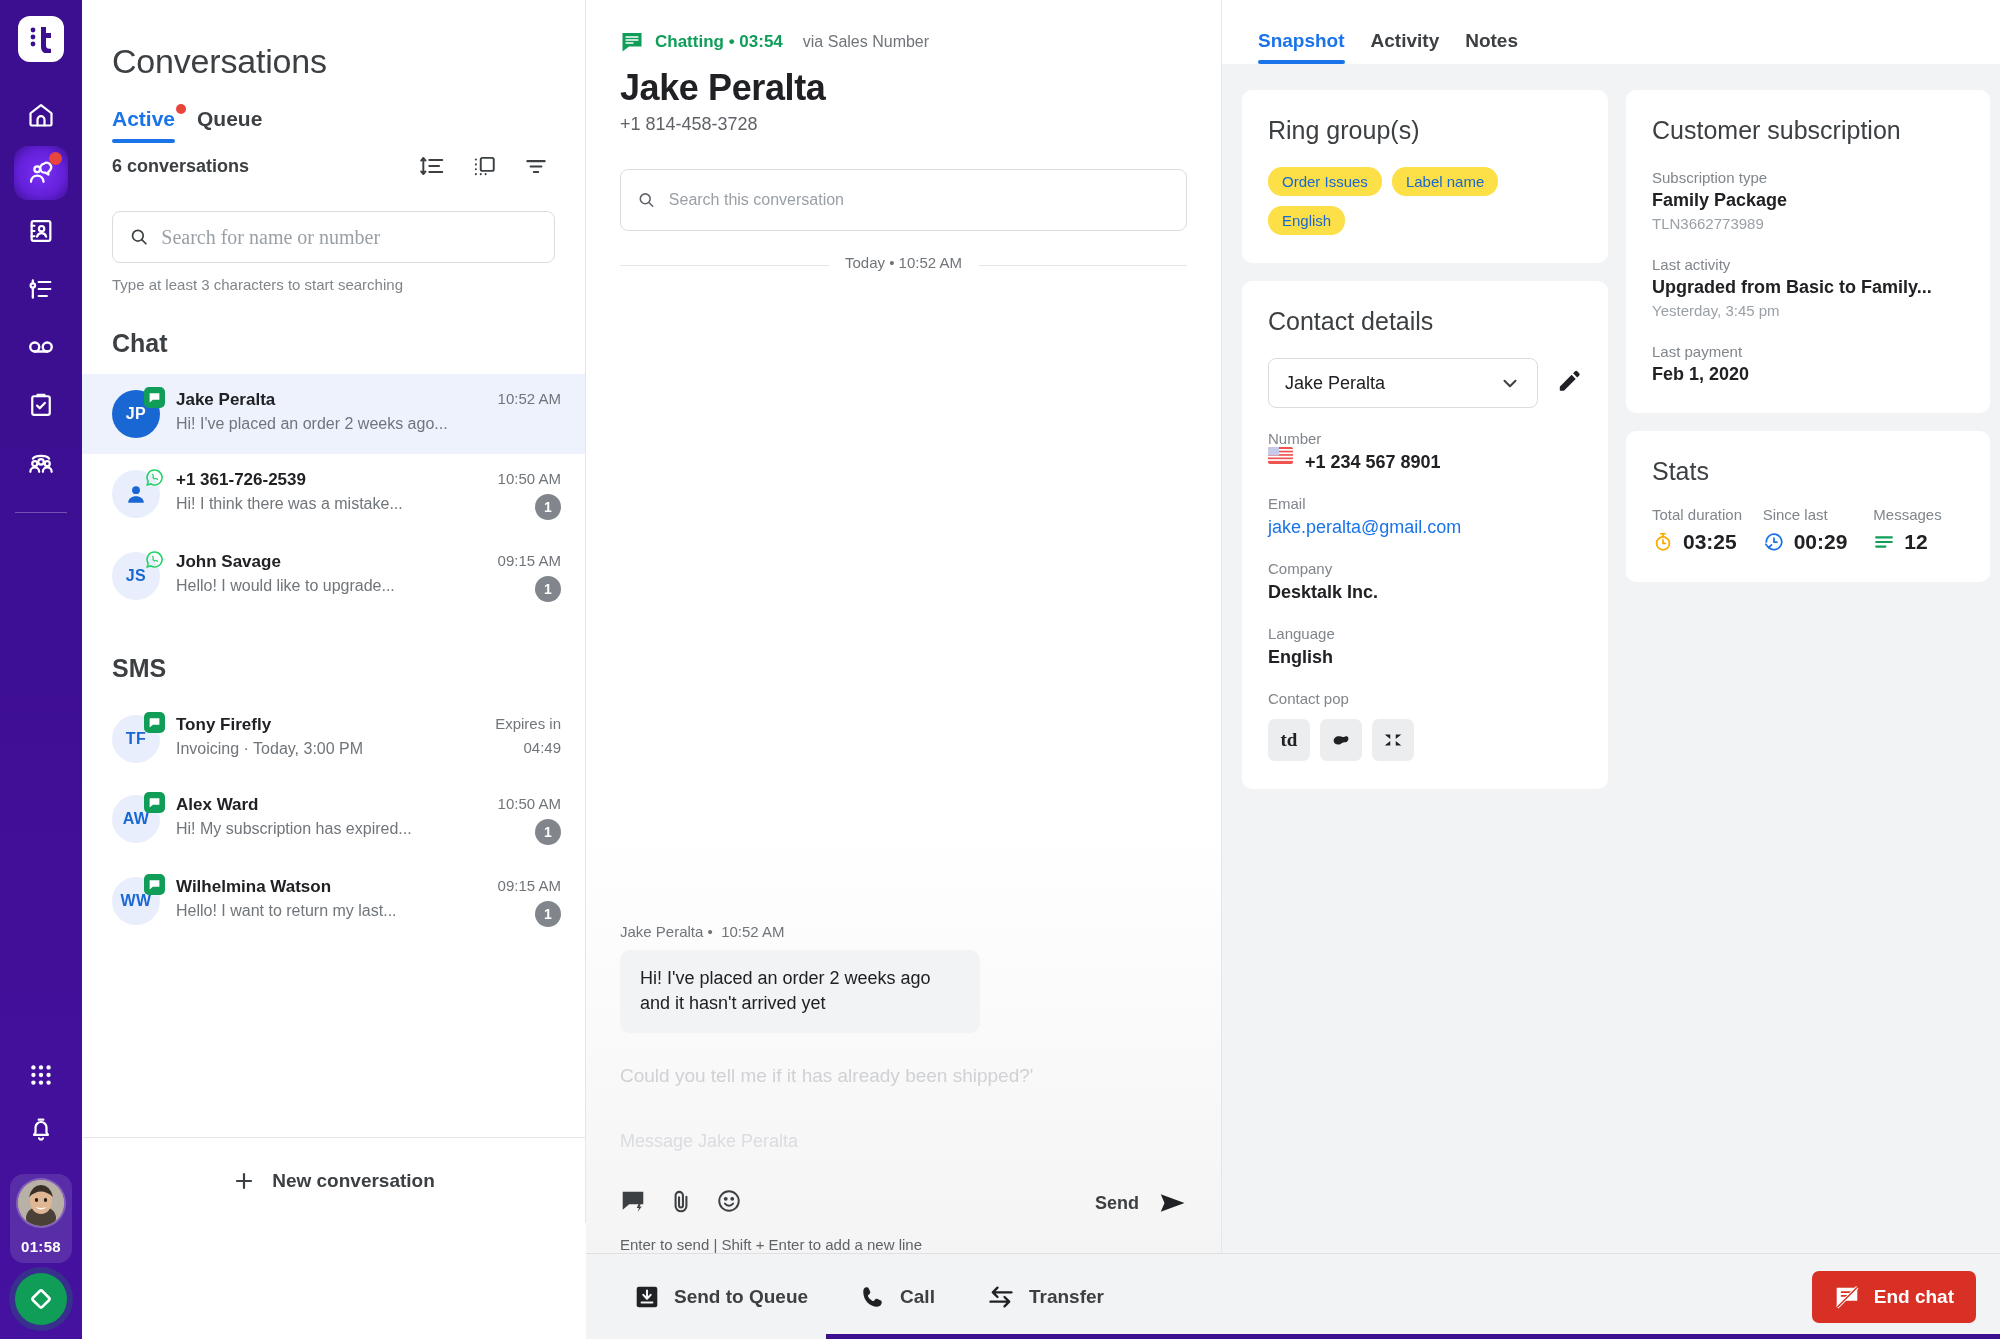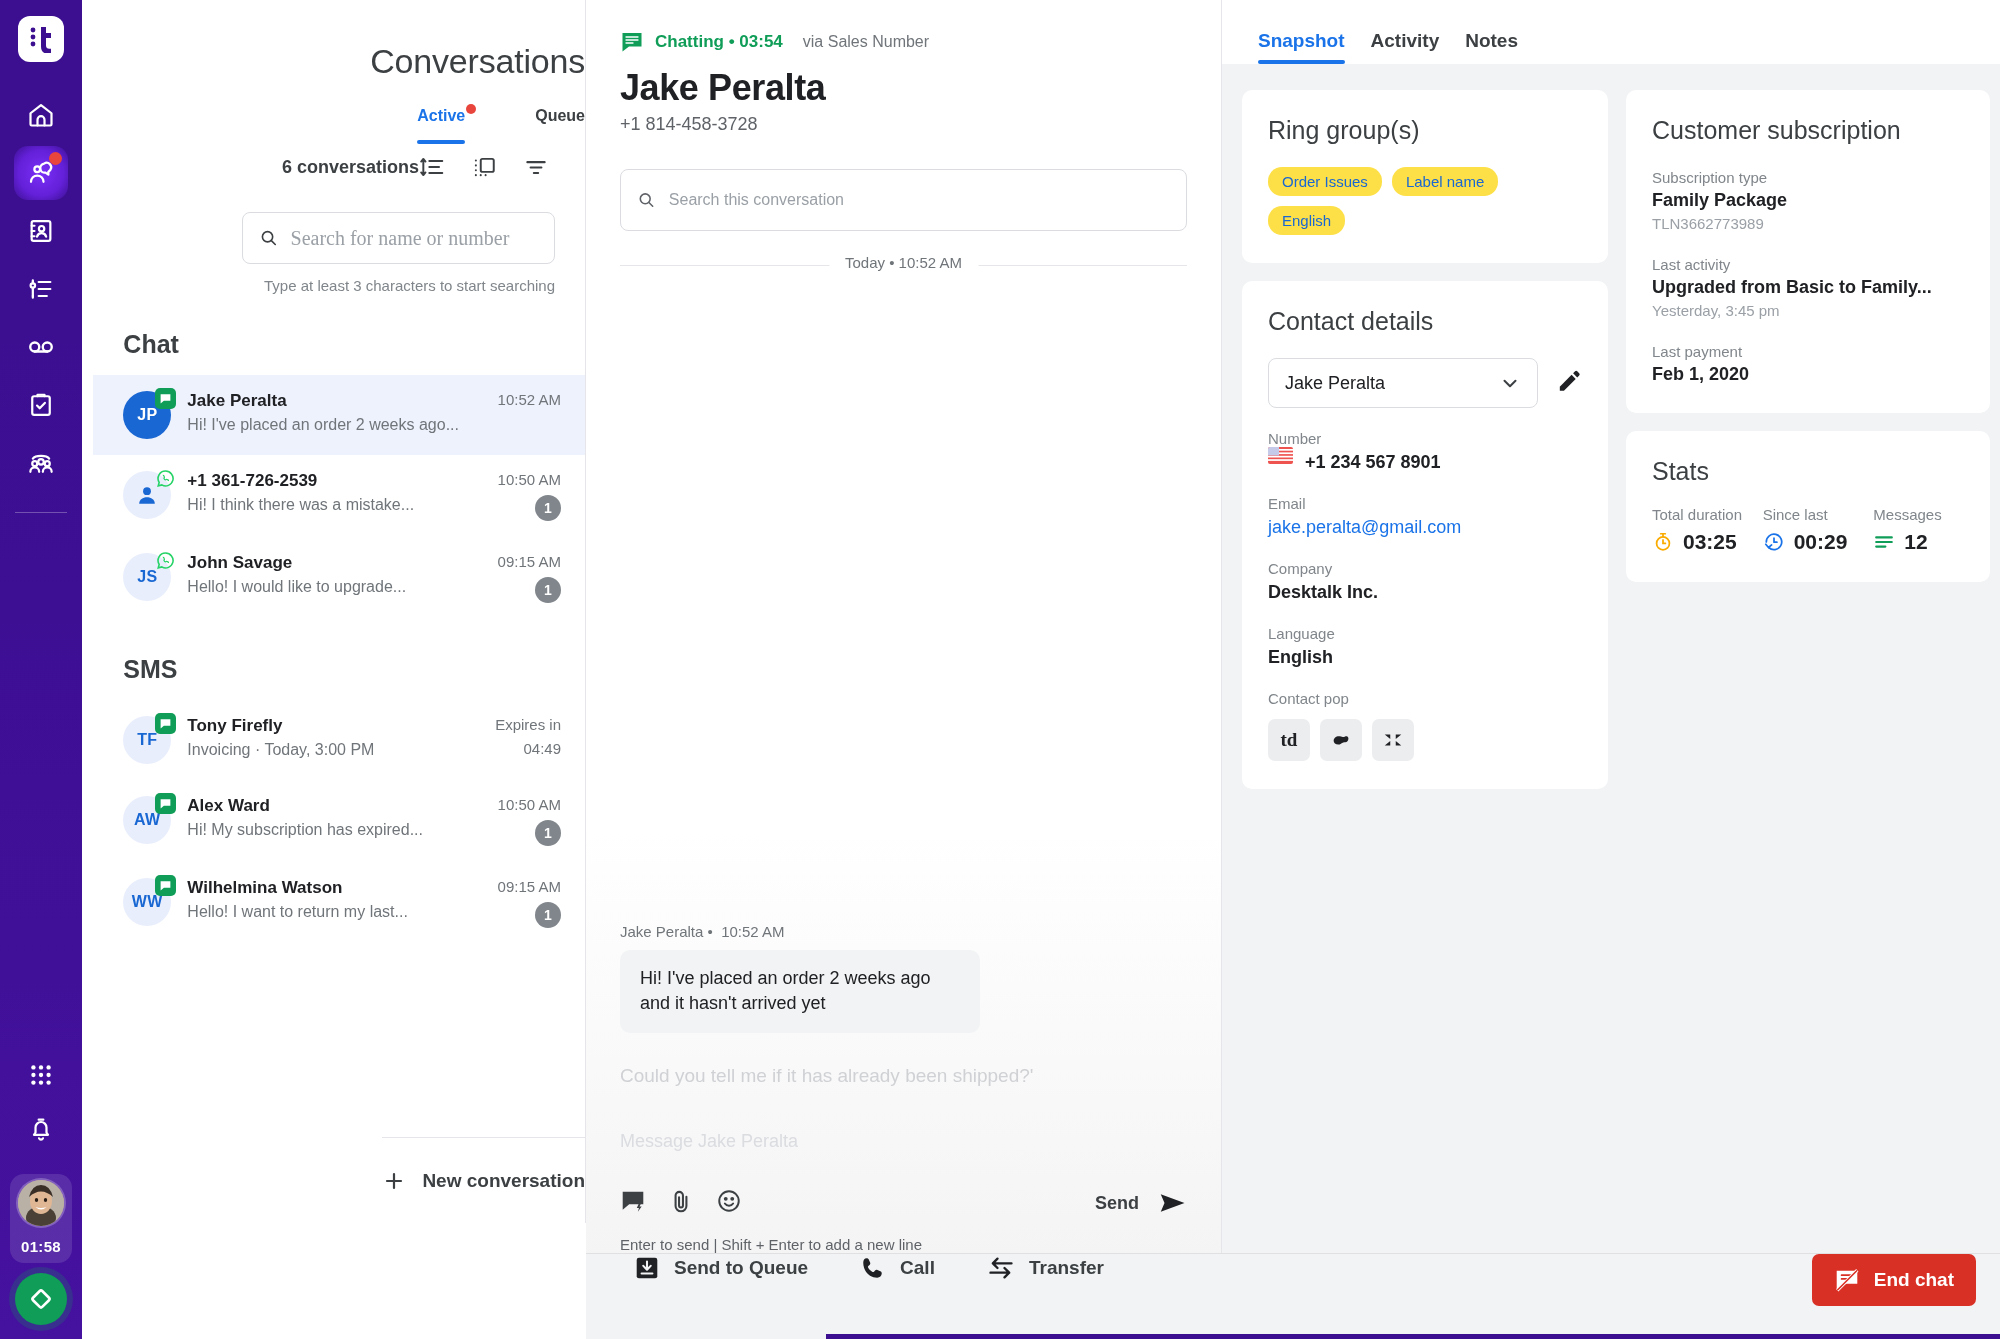--- a/index.html
+++ b/index.html
@@ -57,25 +57,25 @@
     display:flex; align-items:center; justify-content:center;
     box-shadow: 0 0 0 6px rgba(15,157,88,0.22);
     cursor: pointer;
   }
 
   
   .convpanel {
     width: 504px; height: 1223px; flex: none;
     background: #fff; position: relative;
     border-right: 1px solid #e6e6ea;
-    display: flex; flex-direction: column; align-items: flex-end;
+    display: flex; flex-direction: column;
   }
   .conv-title { font-size: 34px; font-weight: 400; color: #3c4043; padding: 42px 0 0 30px; letter-spacing:-0.2px;}
   .conv-tabs { display:flex; gap: 22px; padding: 26px 0 0 30px; align-items: flex-start; }
-  .conv-tab { font-size: 16px; font-weight: 700; color:#3c4043; cursor:pointer; position:relative; padding-bottom: 19px; margin-left: 48px; }
+  .conv-tab { font-size: 21px; font-weight: 700; color:#3c4043; cursor:pointer; position:relative; padding-bottom: 12px; }
   .conv-tab.active { color:#1a73e8; }
   .conv-tab.active::after {
     content:''; position:absolute; left:0; right:0; bottom:0; height:4px; background:#1a73e8; border-radius:2px;
   }
   .tab-dot { position:absolute; top:-3px; right:-11px; width:10px;height:10px;border-radius:50%;background:#e8453c; }
   .conv-count-row { display:flex; align-items:center; justify-content:space-between; padding: 10px 36px 0 30px; }
   .conv-count { font-size: 18px; font-weight:700; color:#3c4043; }
   .conv-tools { display:flex; gap: 26px; align-items:center; }
   .tool-ic { cursor:pointer; display:flex; }
 
@@ -209,21 +209,21 @@
   .stats-row { display:flex; gap: 20px; margin-top: 20px; }
   .stat { flex:1; }
   .stat-lbl { font-size:15px; color:#80868b; white-space:nowrap;}
   .stat-val { display:flex; align-items:center; gap:9px; margin-top:7px; }
   .stat-num { font-size:21px; font-weight:700; color:#202124; }
 
   
   .bottombar {
     position:absolute; left:586px; right:0; bottom:0; height:86px;
     background:#f1f3f4; border-top:1px solid #e0e0e2;
-    display:flex; align-items:flex-start; padding: 0 24px 0 48px;
+    display:flex; align-items:center; padding: 0 24px 0 48px;
   }
   .bb-actions { display:flex; align-items:center; gap: 52px; }
   .bb-act { display:flex; align-items:center; gap:14px; cursor:pointer; }
   .bb-lbl { font-size:19px; font-weight:700; color:#3c4043; }
   .endchat {
     margin-left:auto; background:#d93025; border-radius:7px; height:52px;
     display:flex;align-items:center;gap:14px;padding: 0 22px; cursor:pointer;
   }
   .endchat .el { color:#fff; font-size:19px; font-weight:700; }
   .bottom-accent { position:absolute; left:826px; right:0; bottom:0; height:5px; background:#3b0f8f; }

